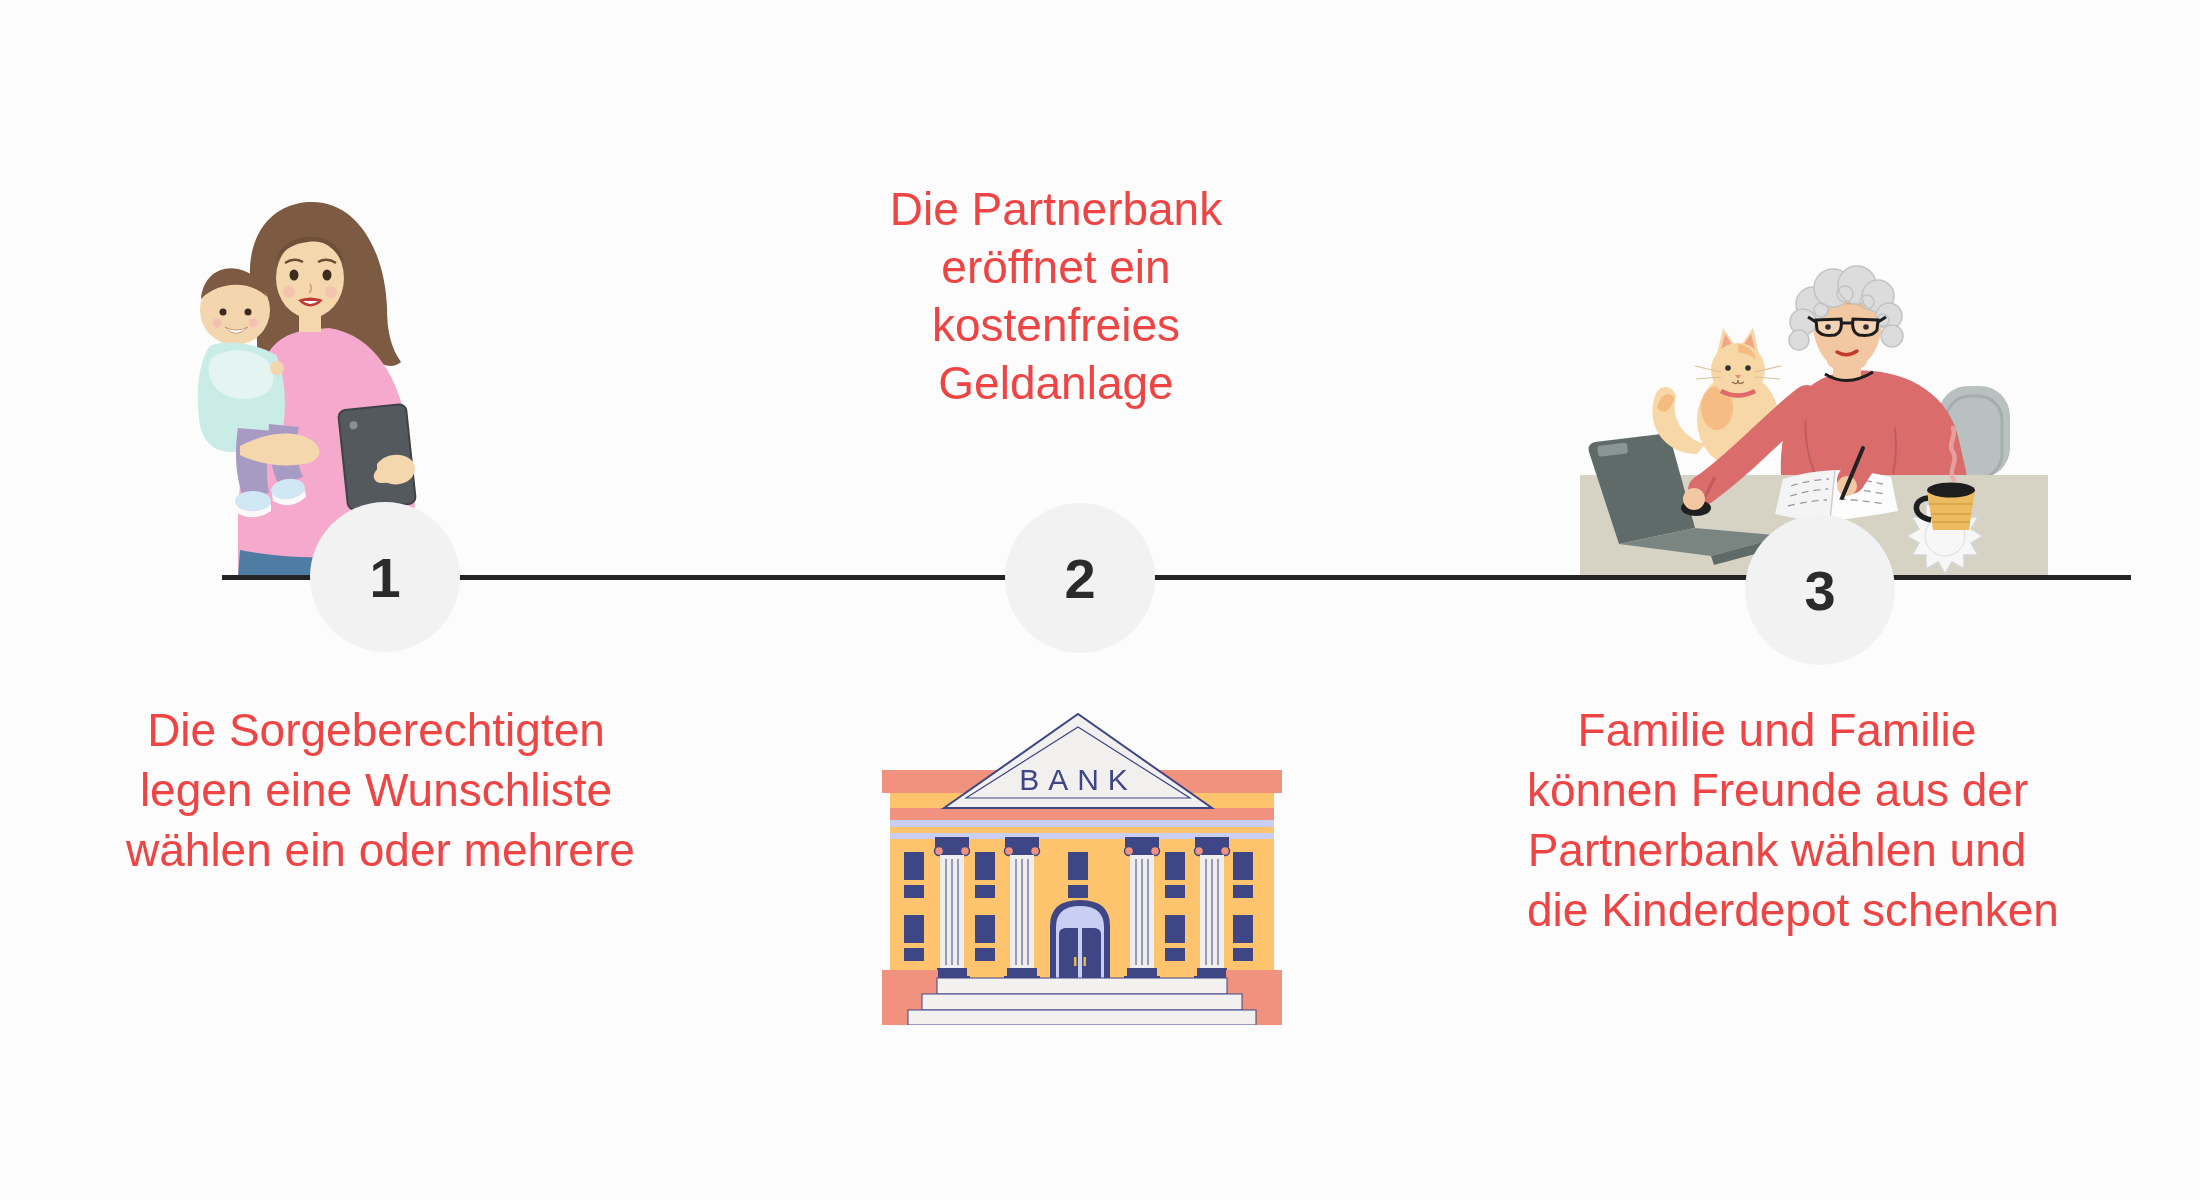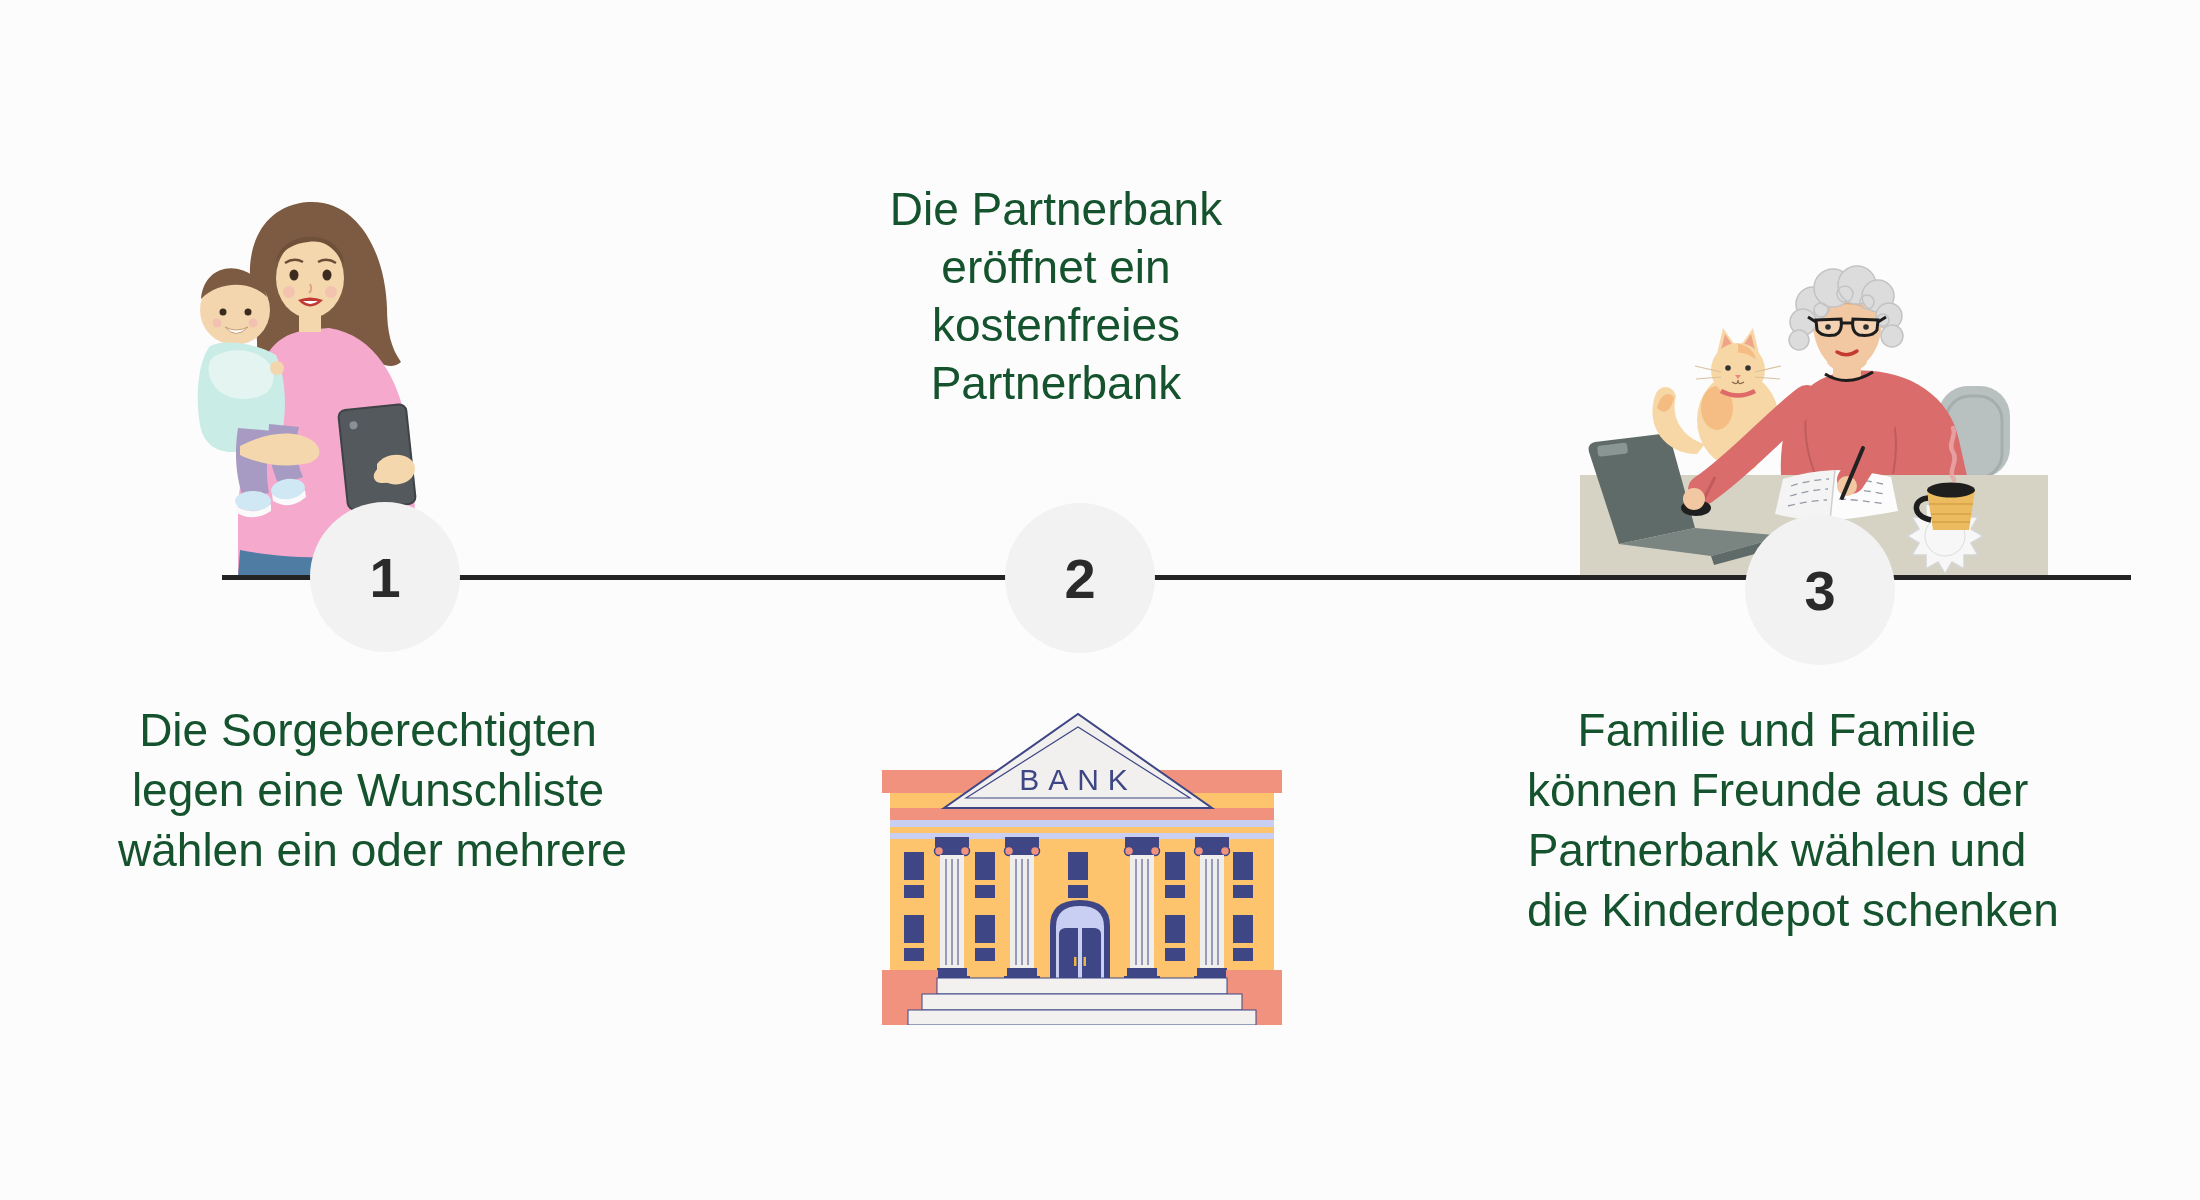--- a/index.html
+++ b/index.html
@@ -5,24 +5,24 @@
   html,body{margin:0;padding:0;background:#fcfcfc;}
   .stage{position:relative;width:2200px;height:1200px;background:#fcfcfc;overflow:hidden;
          font-family:"Liberation Sans","DejaVu Sans",sans-serif;color:#161616;}
   .timeline-line{position:absolute;left:222px;top:575px;width:1909px;height:5px;background:#242424;}
   .step-circle{position:absolute;width:150px;height:150px;border-radius:50%;background:#f2f2f3;
                display:flex;align-items:center;justify-content:center;
                font-size:56px;font-weight:700;color:#2b2b2b;z-index:5;}
   .circle-1{left:310px;top:502px;}
   .circle-2{left:1005px;top:503px;}
   .circle-3{left:1745px;top:515px;}
-  .step-text{position:absolute;text-align:center;font-size:46px;color:#14532d;}
+  .step-text{position:absolute;text-align:center;font-size:46px;color:#ef4444;}
   .step-text .ln{white-space:nowrap;}
   .title-2{left:806px;top:180px;width:500px;line-height:58px;}
-  .body-1{left:118px;top:700px;width:500px;line-height:60px;text-align:center;}
+  .body-1{left:126px;top:700px;width:500px;line-height:60px;text-align:center;}
   .body-3{left:1527px;top:700px;width:500px;line-height:60px;}
   .illus{position:absolute;}
   .illus-mother{left:180px;top:196px;}
   .illus-bank{left:882px;top:710px;}
   .illus-grandma{left:1545px;top:258px;}
 </style>
 </head>
 <body>
 
 <div class="stage">
@@ -243,21 +243,21 @@
       <path d="M384,246 L428,246 M386,256 L426,256 M387,264 L425,264" stroke="#dba94b" stroke-width="2"></path>
       <ellipse cx="406" cy="232" rx="24" ry="7.5" fill="#1e1e1e"></ellipse>
       <path d="M383,240 C368,241 366,258 386,262" stroke="#1e1e1e" stroke-width="5.5" fill="none"></path>
     </g>
   </svg>
 
   <div class="step-text title-2">
     <div class="ln">Die Partnerbank</div>
     <div class="ln">eröffnet ein</div>
     <div class="ln">kostenfreies</div>
-    <div class="ln">Partnerbank</div>
+    <div class="ln">Geldanlage</div>
   </div>
 
   <div class="timeline-line"></div>
 
   <div class="step-circle circle-1">
     <span>1</span>
   </div>
   <div class="step-circle circle-2">
     <span>2</span>
   </div>

